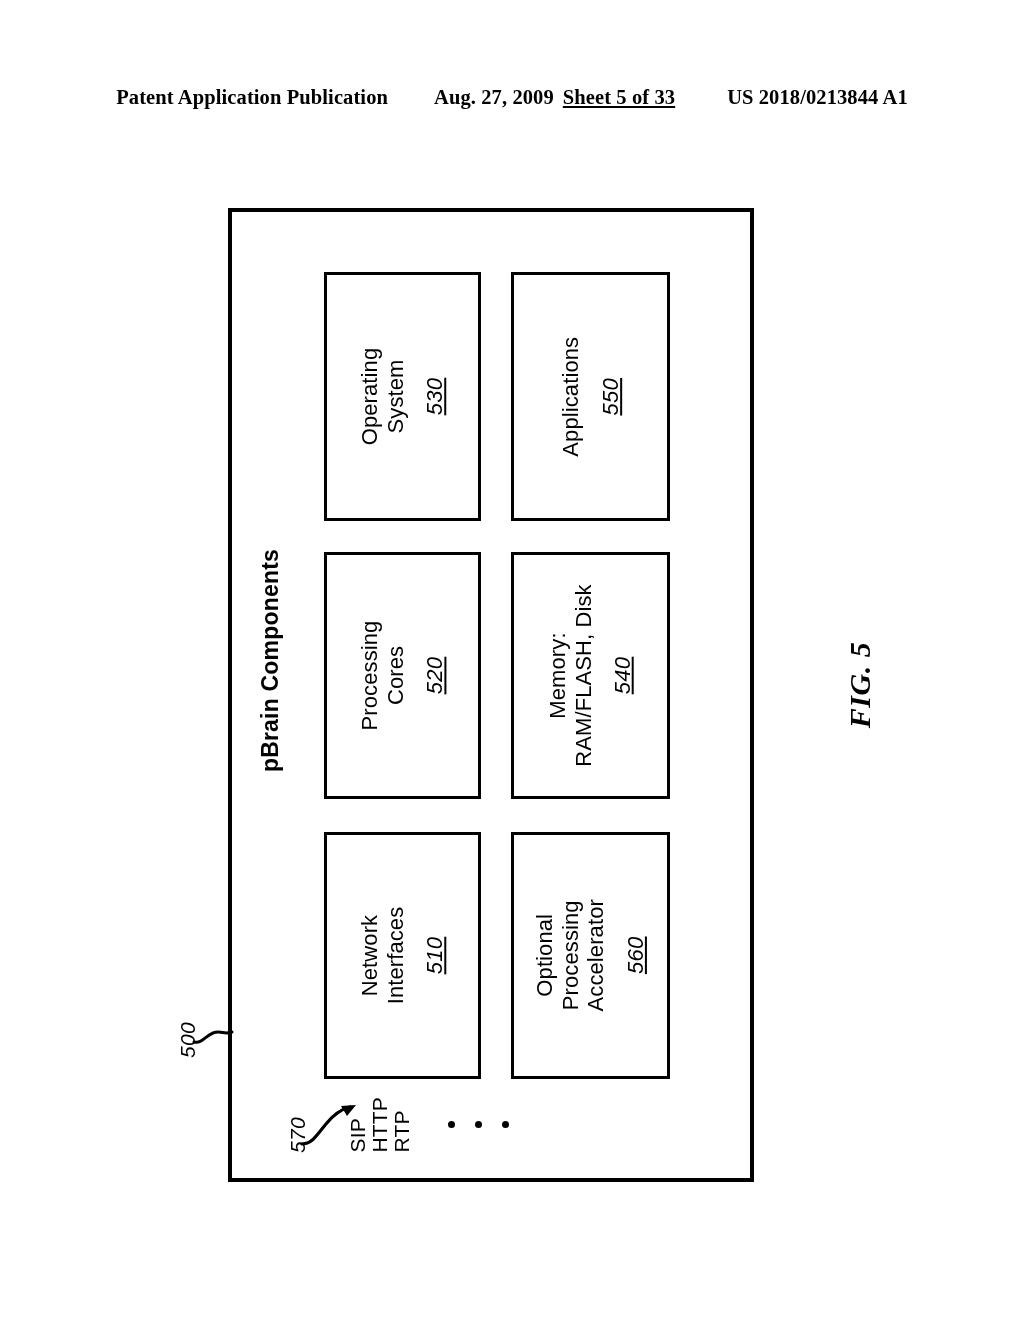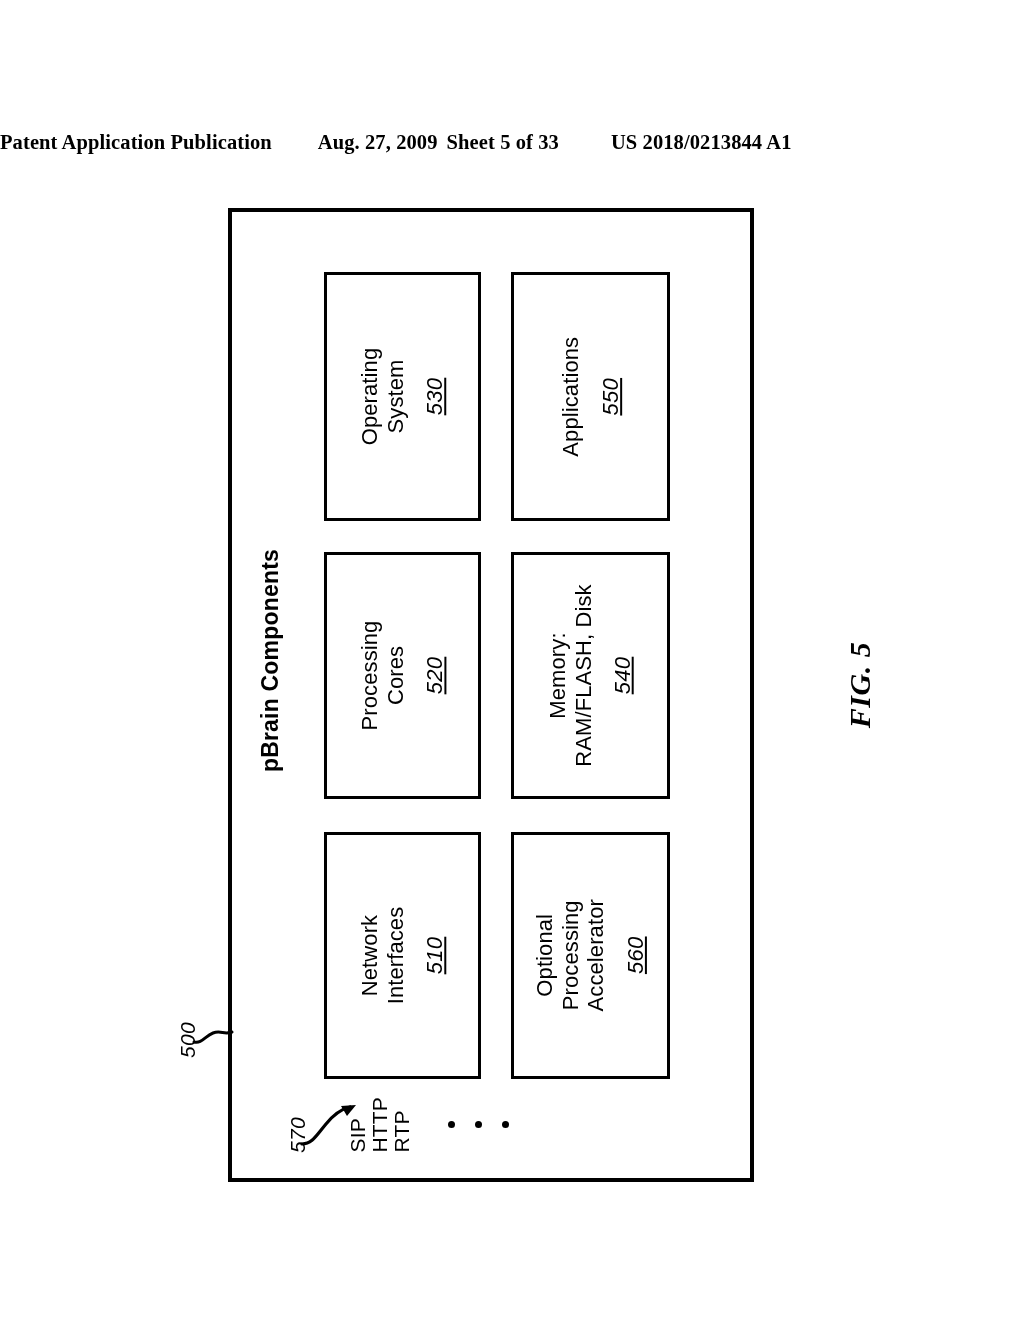--- a/index.html
+++ b/index.html
@@ -13,30 +13,31 @@
     font-family: "Liberation Sans", sans-serif;
     color: #000000;
     overflow: hidden;
   }
 
   
   .page-header {
     position: absolute;
     top: 86px; left: 0; width: 1024px;
     display: flex;
+    justify-content: center;
     align-items: baseline;
     font-family: "Liberation Serif", serif;
     font-weight: bold;
     font-size: 20.5px;
     letter-spacing: 0.1px;
     white-space: nowrap;
   }
   .hdr-pub   { margin-right: 46px; }
-  .hdr-date  { margin-right: 9px; margin-top: 45px; }
-  .hdr-sheet { margin-right: 52px; }
+  .hdr-date  { margin-right: 9px; }
+  .hdr-sheet { margin-right: 52px; text-decoration: underline; }
   .hdr-num   { }
 
   
   .figure {
     position: absolute;
     top: 0; left: 0;
     width: 1024px; height: 1320px;
   }
 
   

